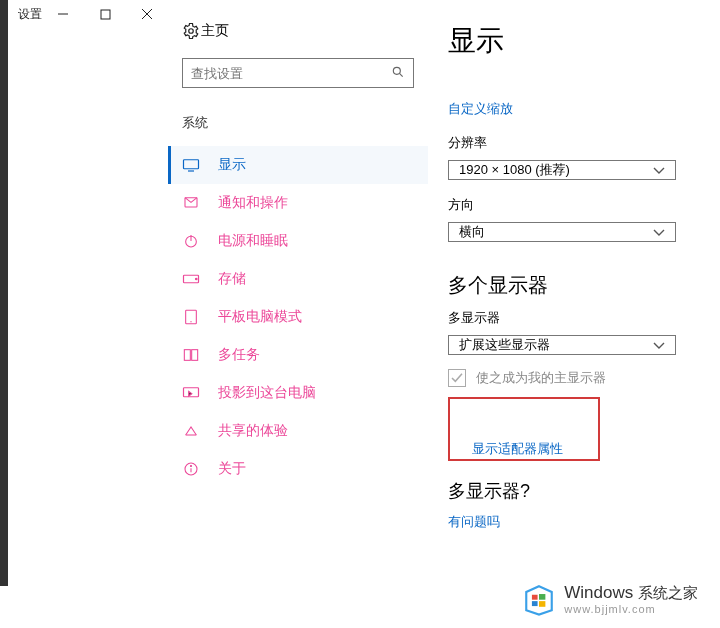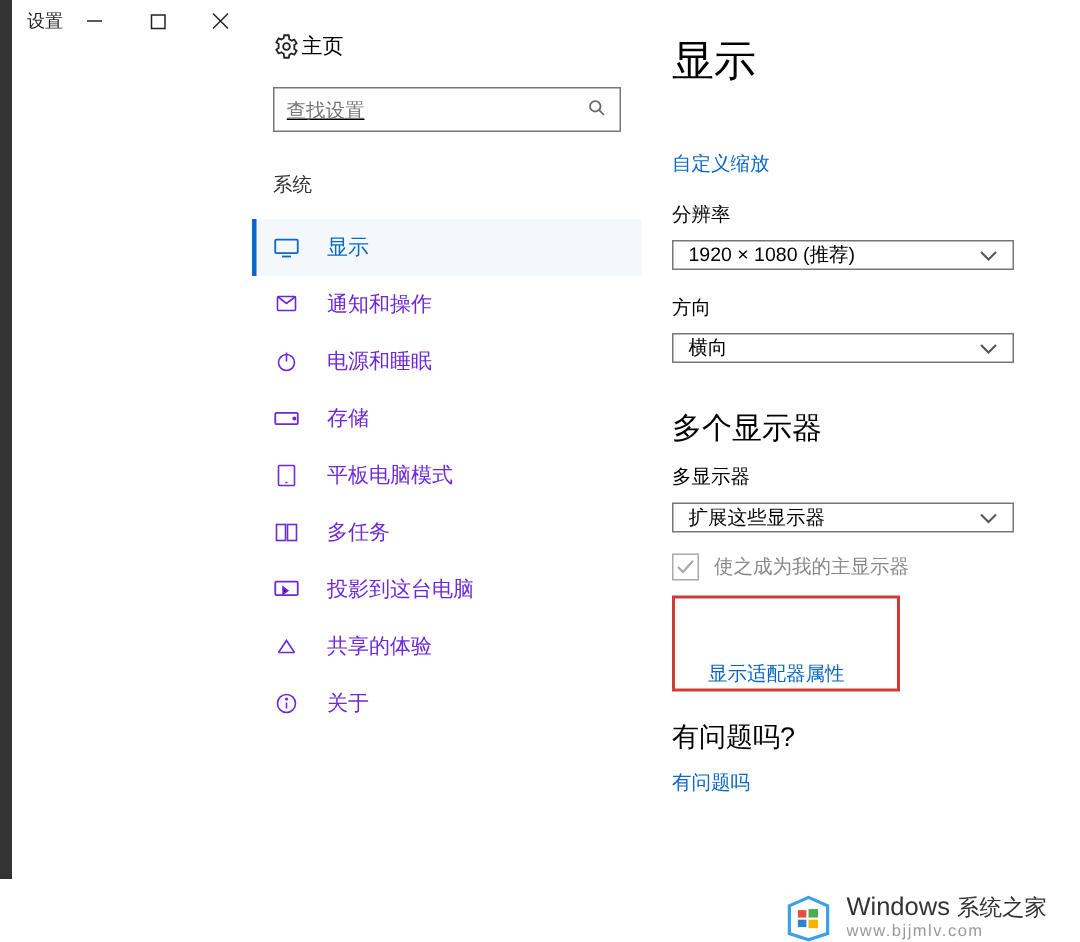--- a/index.html
+++ b/index.html
@@ -47,29 +47,29 @@
     display: flex; align-items: center; gap: 1px; padding: 10px 0 18px 0;
   }
   .home-row .icon { width: 18px; height: 18px; display:flex;align-items:center;justify-content:center;}
   .home-label { font-size: 14px; }
   .search-box {
     display: flex; align-items: center; border: 1px solid #777;
     height: 30px; padding: 0 8px; margin-bottom: 26px;
     justify-content: space-between;
   }
   .search-box input {
-    border: none; outline: none; font-size: 13px; flex:1; background: transparent; text-decoration: underline;
+    border: none; outline: none; font-size: 13px; flex:1; background: transparent;
   }
   .search-box .sicon { color: #555; font-size: 13px; }
   .group-title { font-size: 13px; color: #333; margin-bottom: 14px; }
   .nav { display: flex; flex-direction: column; }
   .nav-item {
     display: flex; align-items: center; gap: 18px;
     height: 38px; padding-left: 2px;
-    color: #6d28d9; font-size: 14px;
+    color: #ec4899; font-size: 14px;
     margin-left: -14px; padding-left: 14px; width: calc(100% + 28px);
   }
   .nav-item.active {
     color: #0a67c5;
     border-left: 3px solid #0a67c5;
     padding-left: 11px;
     background: #f4f8fc;
   }
   .nav-item .nicon { width: 18px; height: 18px; display:flex;align-items:center;justify-content:center;}
   .nav-item .nicon svg { stroke: currentColor; }
@@ -89,21 +89,21 @@
   .check-row { display: flex; align-items: center; gap: 10px; margin-top: 14px; color: #888;}
   .check-row .cbox {
     width: 18px; height: 18px; border: 1.5px solid #aaa; display:flex;align-items:center;justify-content:center;
   }
   .check-row .cbox svg{stroke:#aaa;}
   .highlight-box {
     border: 2px solid #d23a3a; width: 152px; height: 64px;
     margin-top: 10px; display:flex;align-items:center; padding-left:22px;
   }
   .watermark {
-    position: absolute; right: 22px; bottom: 0; display:flex;align-items:center; gap:8px;
+    position: absolute; right: 22px; bottom: 12px; display:flex;align-items:center; gap:8px;
     color:#5a5a5a; font-size:15px;
   }
   .watermark .wm-logo { width:34px;height:34px; }
   .watermark .wm-text .l1 { font-size:17px; color:#333; }
   .watermark .wm-text .l1 .cn{font-size:15px;}
   .watermark .wm-text .l2 { font-size:11px; color:#999; letter-spacing:1px;}
 </style>
 </head>
 <body>
 
@@ -278,21 +278,21 @@
               <path d="M1 6l4 4 8-9"></path>
             </svg>
           </span>
         <span>使之成为我的主显示器</span>
       </div>
 
       <div class="highlight-box">
         <span class="link">显示适配器属性</span>
       </div>
 
-      <div class="section-title" style="font-size:18px;margin-top:18px">有问题吗?</div>
+      <div class="section-title" style="font-size:18px;margin-top:18px">多显示器?</div>
       <div class="link" style="margin-top:6px">有问题吗</div>
 
     </div>
   </div>
 </div>
 
 <div class="watermark">
   <svg class="wm-logo" viewBox="0 0 48 48">
     <path d="M24 6 L42 14 L42 40 L24 46 L6 40 L6 14 Z" fill="none" stroke="#3aa0e8" stroke-width="3"></path>
     <rect x="14" y="18" width="8" height="7" fill="#e74c3c"></rect>

